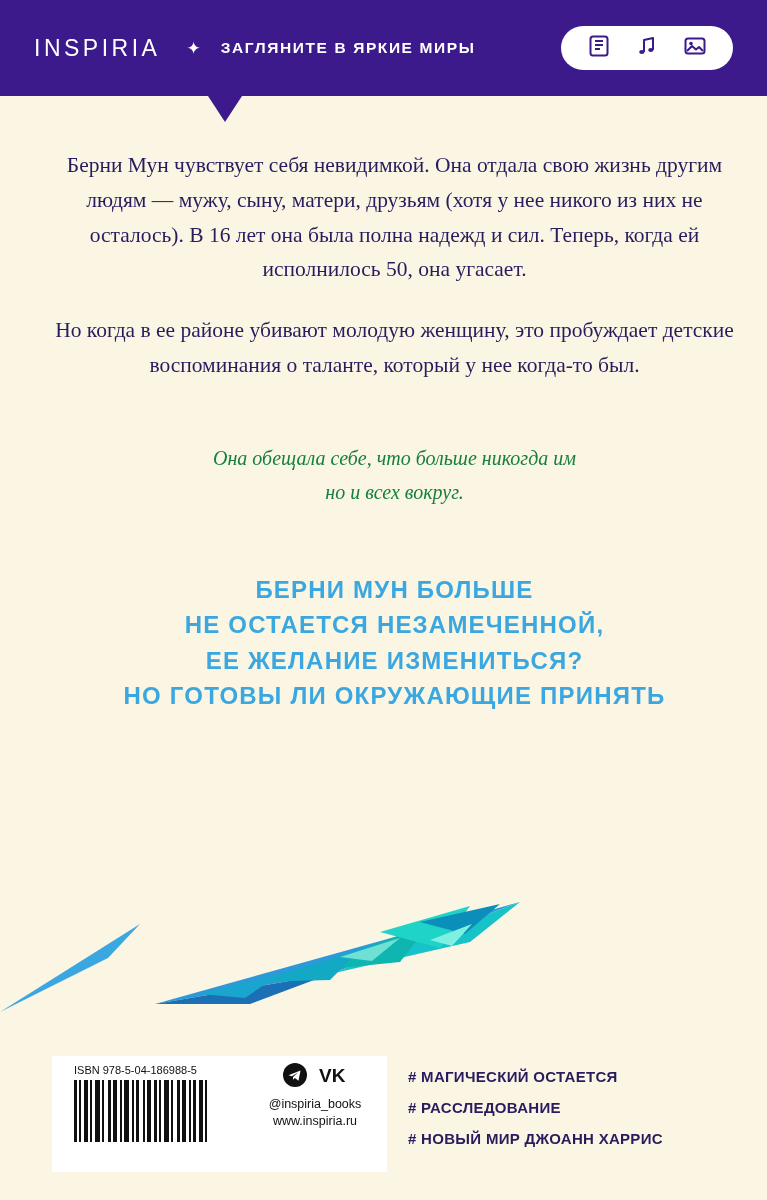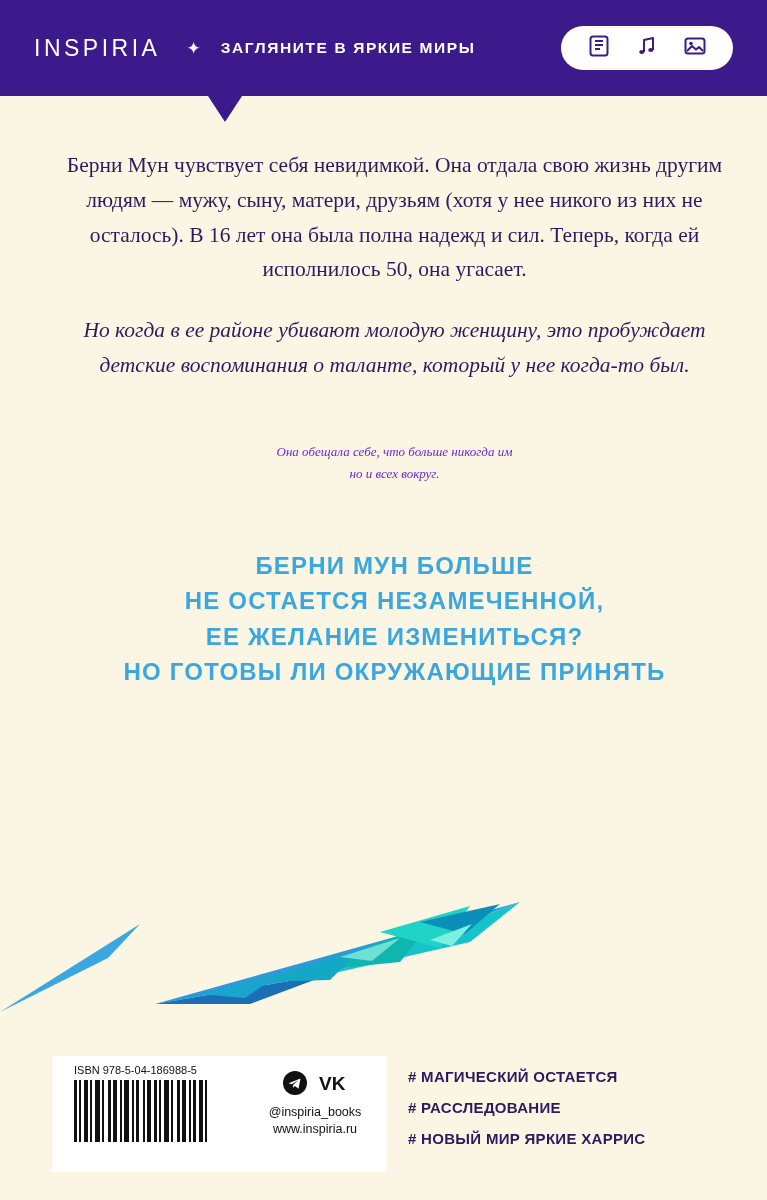--- a/index.html
+++ b/index.html
@@ -75,29 +75,28 @@
   .para {
     color: #2b1b5e;
     font-family: "Liberation Serif", serif;
     font-size: 21.5px;
     line-height: 1.62;
     text-align: center;
     margin: 0 0 20px 0;
   }
   .para.second {
     margin-top: 26px;
-    font-style: italic;
   }
 
   .italic-block {
     margin-top: 58px;
-    color: #6d28d9;
+    color: #15803d;
     font-family: "Liberation Serif", serif;
     font-style: italic;
-    font-size: 13px;
+    font-size: 20px;
     line-height: 1.72;
     text-align: center;
   }
 
   .headline {
     margin-top: 62px;
     text-align: center;
     color: #3aa7e0;
     font-family: "Liberation Sans", sans-serif;
     font-weight: 700;
@@ -159,21 +158,21 @@
     font-family: "Liberation Sans", sans-serif;
     font-size: 12.5px;
     color: #111;
     letter-spacing: 2.4px;
     margin-left: 10px;
     margin-top: 1px;
   }
   .social {
     position: absolute;
     left: 250px;
-    top: 22px;
+    top: 14px;
     width: 130px;
     text-align: center;
   }
   .social-icons {
     display: flex;
     justify-content: center;
     gap: 10px;
     align-items: center;
     margin-bottom: 4px;
   }
@@ -331,15 +330,15 @@
         </svg>
       </span>
     </div>
     <div class="social-line">@inspiria_books</div>
     <div class="social-line">www.inspiria.ru</div>
   </div>
 
   <div class="hashtags">
     <div># МАГИЧЕСКИЙ ОСТАЕТСЯ</div>
     <div># РАССЛЕДОВАНИЕ</div>
-    <div># НОВЫЙ МИР ЯРКИЕ ХАРРИС</div>
+    <div># НОВЫЙ МИР ДЖОАНН ХАРРИС</div>
   </div>
 </div>
 
 </body></html>

